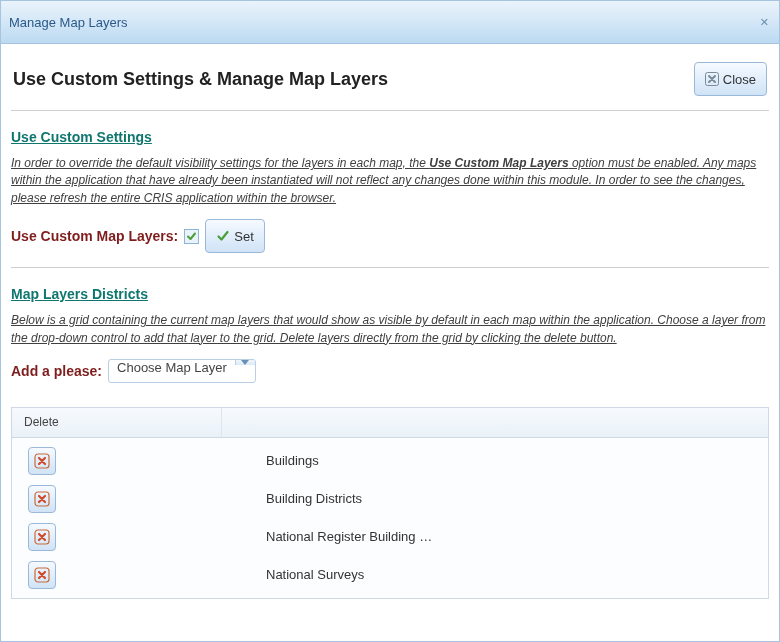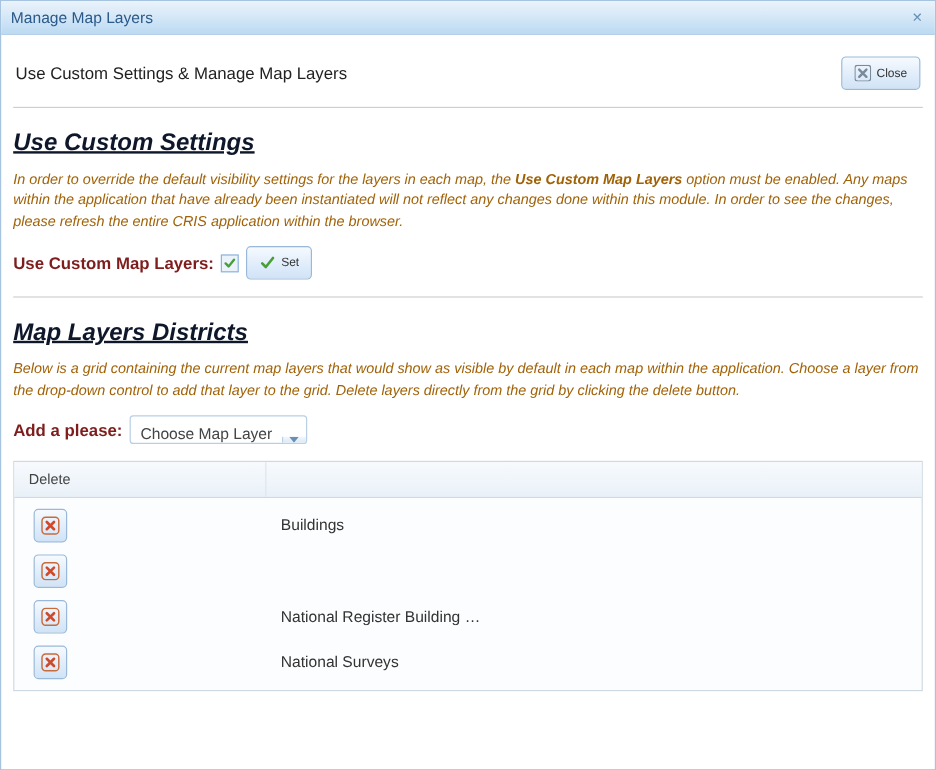--- a/index.html
+++ b/index.html
@@ -7,21 +7,21 @@
 
 .window {
   width: 780px;
   height: 642px;
   border: 1px solid #a6c4e0;
   position: relative;
   background: #fff;
 }
 
 .titlebar {
-  height: 28px;
+  height: 43px;
   background: linear-gradient(to bottom, #eaf3fb 0%, #d4e7f7 50%, #bcdaf2 100%);
   border-bottom: 1px solid #a6c4e0;
   display: flex;
   align-items: center;
   justify-content: space-between;
   padding: 0 6px 0 8px;
   color: #2b5a8a;
   font-size: 13px;
 }
 
@@ -38,62 +38,62 @@
 
 .header-row {
   display: flex;
   justify-content: space-between;
   align-items: center;
   padding: 8px 2px 14px 2px;
   border-bottom: 1px solid #cfcfcf;
 }
 
 .header-row h1 {
-  font-size: 14px;
-  font-weight: normal;
+  font-size: 18px;
+  font-weight: bold;
   color: #222;
 }
 
 .btn {
   display: inline-flex;
   align-items: center;
   gap: 4px;
   height: 28px;
-  padding: 4px 10px;
+  padding: 16px 10px;
   background: linear-gradient(to bottom, #f6faff 0%, #e2eefb 50%, #d0e3f6 100%);
   border: 1px solid #9ab9d8;
   border-radius: 4px;
   cursor: pointer;
-  font-size: 10px;
+  font-size: 13px;
   color: #333;
 }
 
 .btn .icon-box {
   width: 14px;
   height: 14px;
   display: inline-flex;
   align-items: center;
   justify-content: center;
 }
 
 h2.section {
-  font-size: 20px;
+  font-size: 14px;
   font-weight: bold;
-  color: #0f172a;
+  color: #0f766e;
   text-decoration: underline;
   margin: 18px 0 10px 0;
-  font-style: italic;
 }
 
 .desc {
   font-style: italic;
-  color: #a16207;
+  color: #404040;
   font-size: 12px;
   line-height: 1.45;
   margin-bottom: 12px;
+  text-decoration: underline;
 }
 
 .desc strong { font-weight: bold; }
 
 .form-row {
   display: flex;
   align-items: center;
   gap: 6px;
   margin-bottom: 14px;
 }
@@ -117,21 +117,21 @@
 .checkbox svg { display: block; }
 
 hr.divider {
   border: none;
   border-top: 1px solid #cfcfcf;
   margin: 8px 0 0 0;
 }
 
 .dropdown {
   display: inline-flex;
-  align-items: flex-end;
+  align-items: flex-start;
   height: 24px;
   border: 1px solid #b8cfe5;
   border-radius: 3px;
   overflow: hidden;
   background: #fff;
   cursor: pointer;
 }
 .dropdown .dd-text {
   padding: 0 8px;
   display: flex;
@@ -143,21 +143,21 @@
   width: 20px;
   background: linear-gradient(to bottom, #f0f6fc 0%, #dceaf7 100%);
   border-left: 1px solid #b8cfe5;
   display: flex;
   align-items: center;
   justify-content: center;
 }
 .dropdown .dd-arrow svg { display: block; }
 
 .grid {
-  margin-top: 14px;
+  margin-top: 24px;
   border: 1px solid #cfd9e3;
   background: #fcfdfe;
 }
 
 .grid-header {
   display: flex;
   background: linear-gradient(to bottom, #f7fafd 0%, #e9f1f8 100%);
   border-bottom: 1px solid #cfd9e3;
   height: 30px;
 }
@@ -171,20 +171,21 @@
 
 .col-delete { width: 210px; }
 .col-layer { width: 195px; }
 
 .grid-body { padding: 4px; }
 
 .grid-row {
   display: flex;
   align-items: center;
   height: 38px;
+  gap: 32px;
 }
 .grid-row .cell { padding: 0 12px; }
 .grid-row .cell-delete { width: 206px; }
 .grid-row .cell-layer { width: 195px; font-size: 13px; color: #333; white-space: nowrap; overflow: hidden; text-overflow: ellipsis; }
 
 .del-btn {
   width: 28px;
   height: 28px;
   border: 1px solid #9ab9d8;
   border-radius: 4px;
@@ -280,20 +281,21 @@
         </div>
         <div class="grid-row">
           <div class="cell cell-delete">
             <button class="del-btn">
               <svg width="16" height="16" viewBox="0 0 16 16">
                 <rect x="1" y="1" width="14" height="14" rx="3" fill="none" stroke="#c86b3a" stroke-width="1.2"></rect>
                 <path d="M5 5 L11 11 M11 5 L5 11" stroke="#d04a2a" stroke-width="2.2" stroke-linecap="round"></path>
               </svg>
             </button>
           </div>
+          <div class="cell cell-layer">Building Districts</div>
         </div>
         <div class="grid-row">
           <div class="cell cell-delete">
             <button class="del-btn">
               <svg width="16" height="16" viewBox="0 0 16 16">
                 <rect x="1" y="1" width="14" height="14" rx="3" fill="none" stroke="#c86b3a" stroke-width="1.2"></rect>
                 <path d="M5 5 L11 11 M11 5 L5 11" stroke="#d04a2a" stroke-width="2.2" stroke-linecap="round"></path>
               </svg>
             </button>
           </div>

